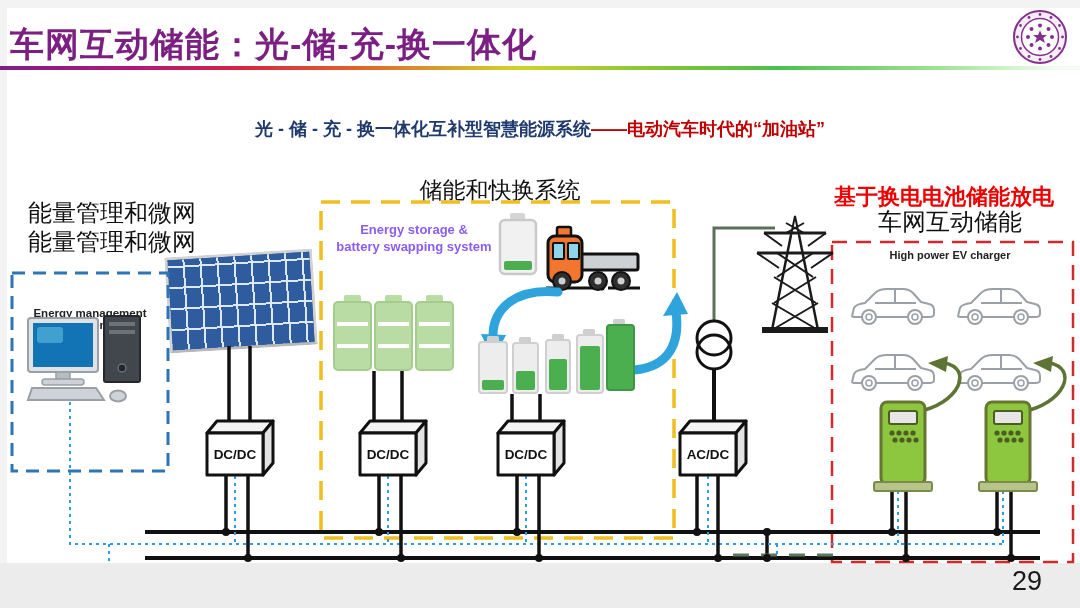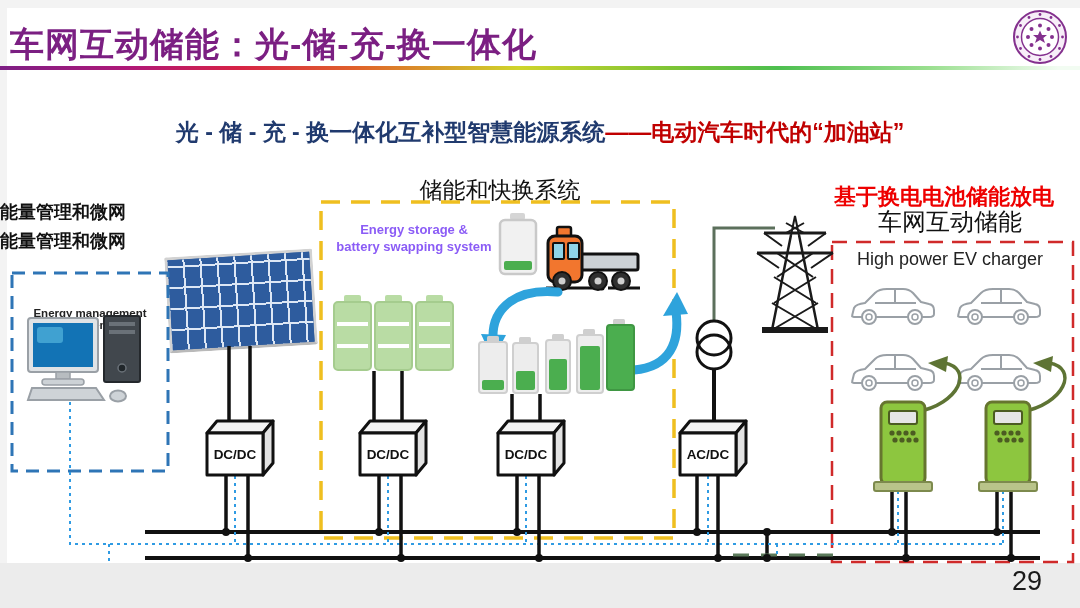--- a/index.html
+++ b/index.html
@@ -7,37 +7,37 @@
          font-family:"Liberation Sans","DejaVu Sans",sans-serif;}
   .strip-top{position:absolute;left:0;top:0;width:1080px;height:8px;background:#f3f3f3;}
   .strip-left{position:absolute;left:0;top:8px;width:7px;height:555px;background:#f3f3f3;}
   .strip-bottom{position:absolute;left:0;top:563px;width:1080px;height:45px;background:#ececec;}
   .page-title{position:absolute;left:10px;top:22px;font-size:34px;font-weight:bold;
               color:#7B1F82;letter-spacing:1px;white-space:nowrap;}
   .title-rule{position:absolute;left:0;top:66px;width:1080px;height:4px;
               background:linear-gradient(90deg,#7e1f85 0%,#b01878 12%,#d62246 22%,#e0622a 33%,
                          #cfd52b 48%,#7ec435 62%,#4dbf4f 72%,#9adf8f 86%,#f2fcf2 98%);}
   .subtitle{position:absolute;left:0;top:117px;width:1080px;text-align:center;
-            font-size:23px;font-weight:bold;white-space:nowrap;}
+            font-size:18px;font-weight:bold;white-space:nowrap;}
   .subtitle .main{color:#203A6E;}
   .subtitle .hl{color:#C00000;}
-  .ems-title{position:absolute;left:0;top:198px;width:196px;text-align:left;
-             font-size:18px;line-height:29px;color:#111;font-weight:bold;}
+  .ems-title{position:absolute;left:0;top:198px;width:196px;text-align:right;
+             font-size:24px;line-height:29px;color:#111;}
   .ems-label{position:absolute;left:16px;top:291px;width:148px;text-align:center;
              font-size:11.5px;font-weight:bold;color:#222;margin-top:16px;}
   .storage-title{position:absolute;left:330px;top:175px;width:340px;text-align:center;
                  font-size:23px;color:#111;}
   .storage-label{position:absolute;left:336px;top:221px;width:156px;text-align:center;
                  font-size:13px;font-weight:bold;line-height:17px;color:#8b5cf6;}
   .annotation{position:absolute;left:826px;top:182px;width:236px;text-align:center;
               font-size:22px;font-weight:bold;color:#EE0000;white-space:nowrap;}
   .super-title{position:absolute;left:848px;top:206px;width:204px;text-align:center;
                font-size:24px;color:#111;}
   .hp-label{position:absolute;left:848px;top:249px;width:204px;text-align:center;
-            font-size:18px;font-weight:normal;color:#222;}
+            font-size:11px;font-weight:bold;color:#222;}
   .page-number{position:absolute;left:1012px;top:566px;width:50px;font-size:27px;color:#1a1a1a;}
   .solar-panel{position:absolute;left:167px;top:253px;width:142px;height:90px;
                background:#2E5C9E;border:3px solid #d2d2d2;border-bottom-color:#b9b9b9;
                border-radius:2px;transform:rotate(-3.5deg);
                background-image:
                  repeating-linear-gradient(90deg,rgba(255,255,255,0) 0 15px,#dde7f5 15px 17px),
                  repeating-linear-gradient(0deg,rgba(255,255,255,0) 0 19px,#dde7f5 19px 21px);}
   svg.overlay{position:absolute;left:0;top:0;}
 </style>
 </head>

